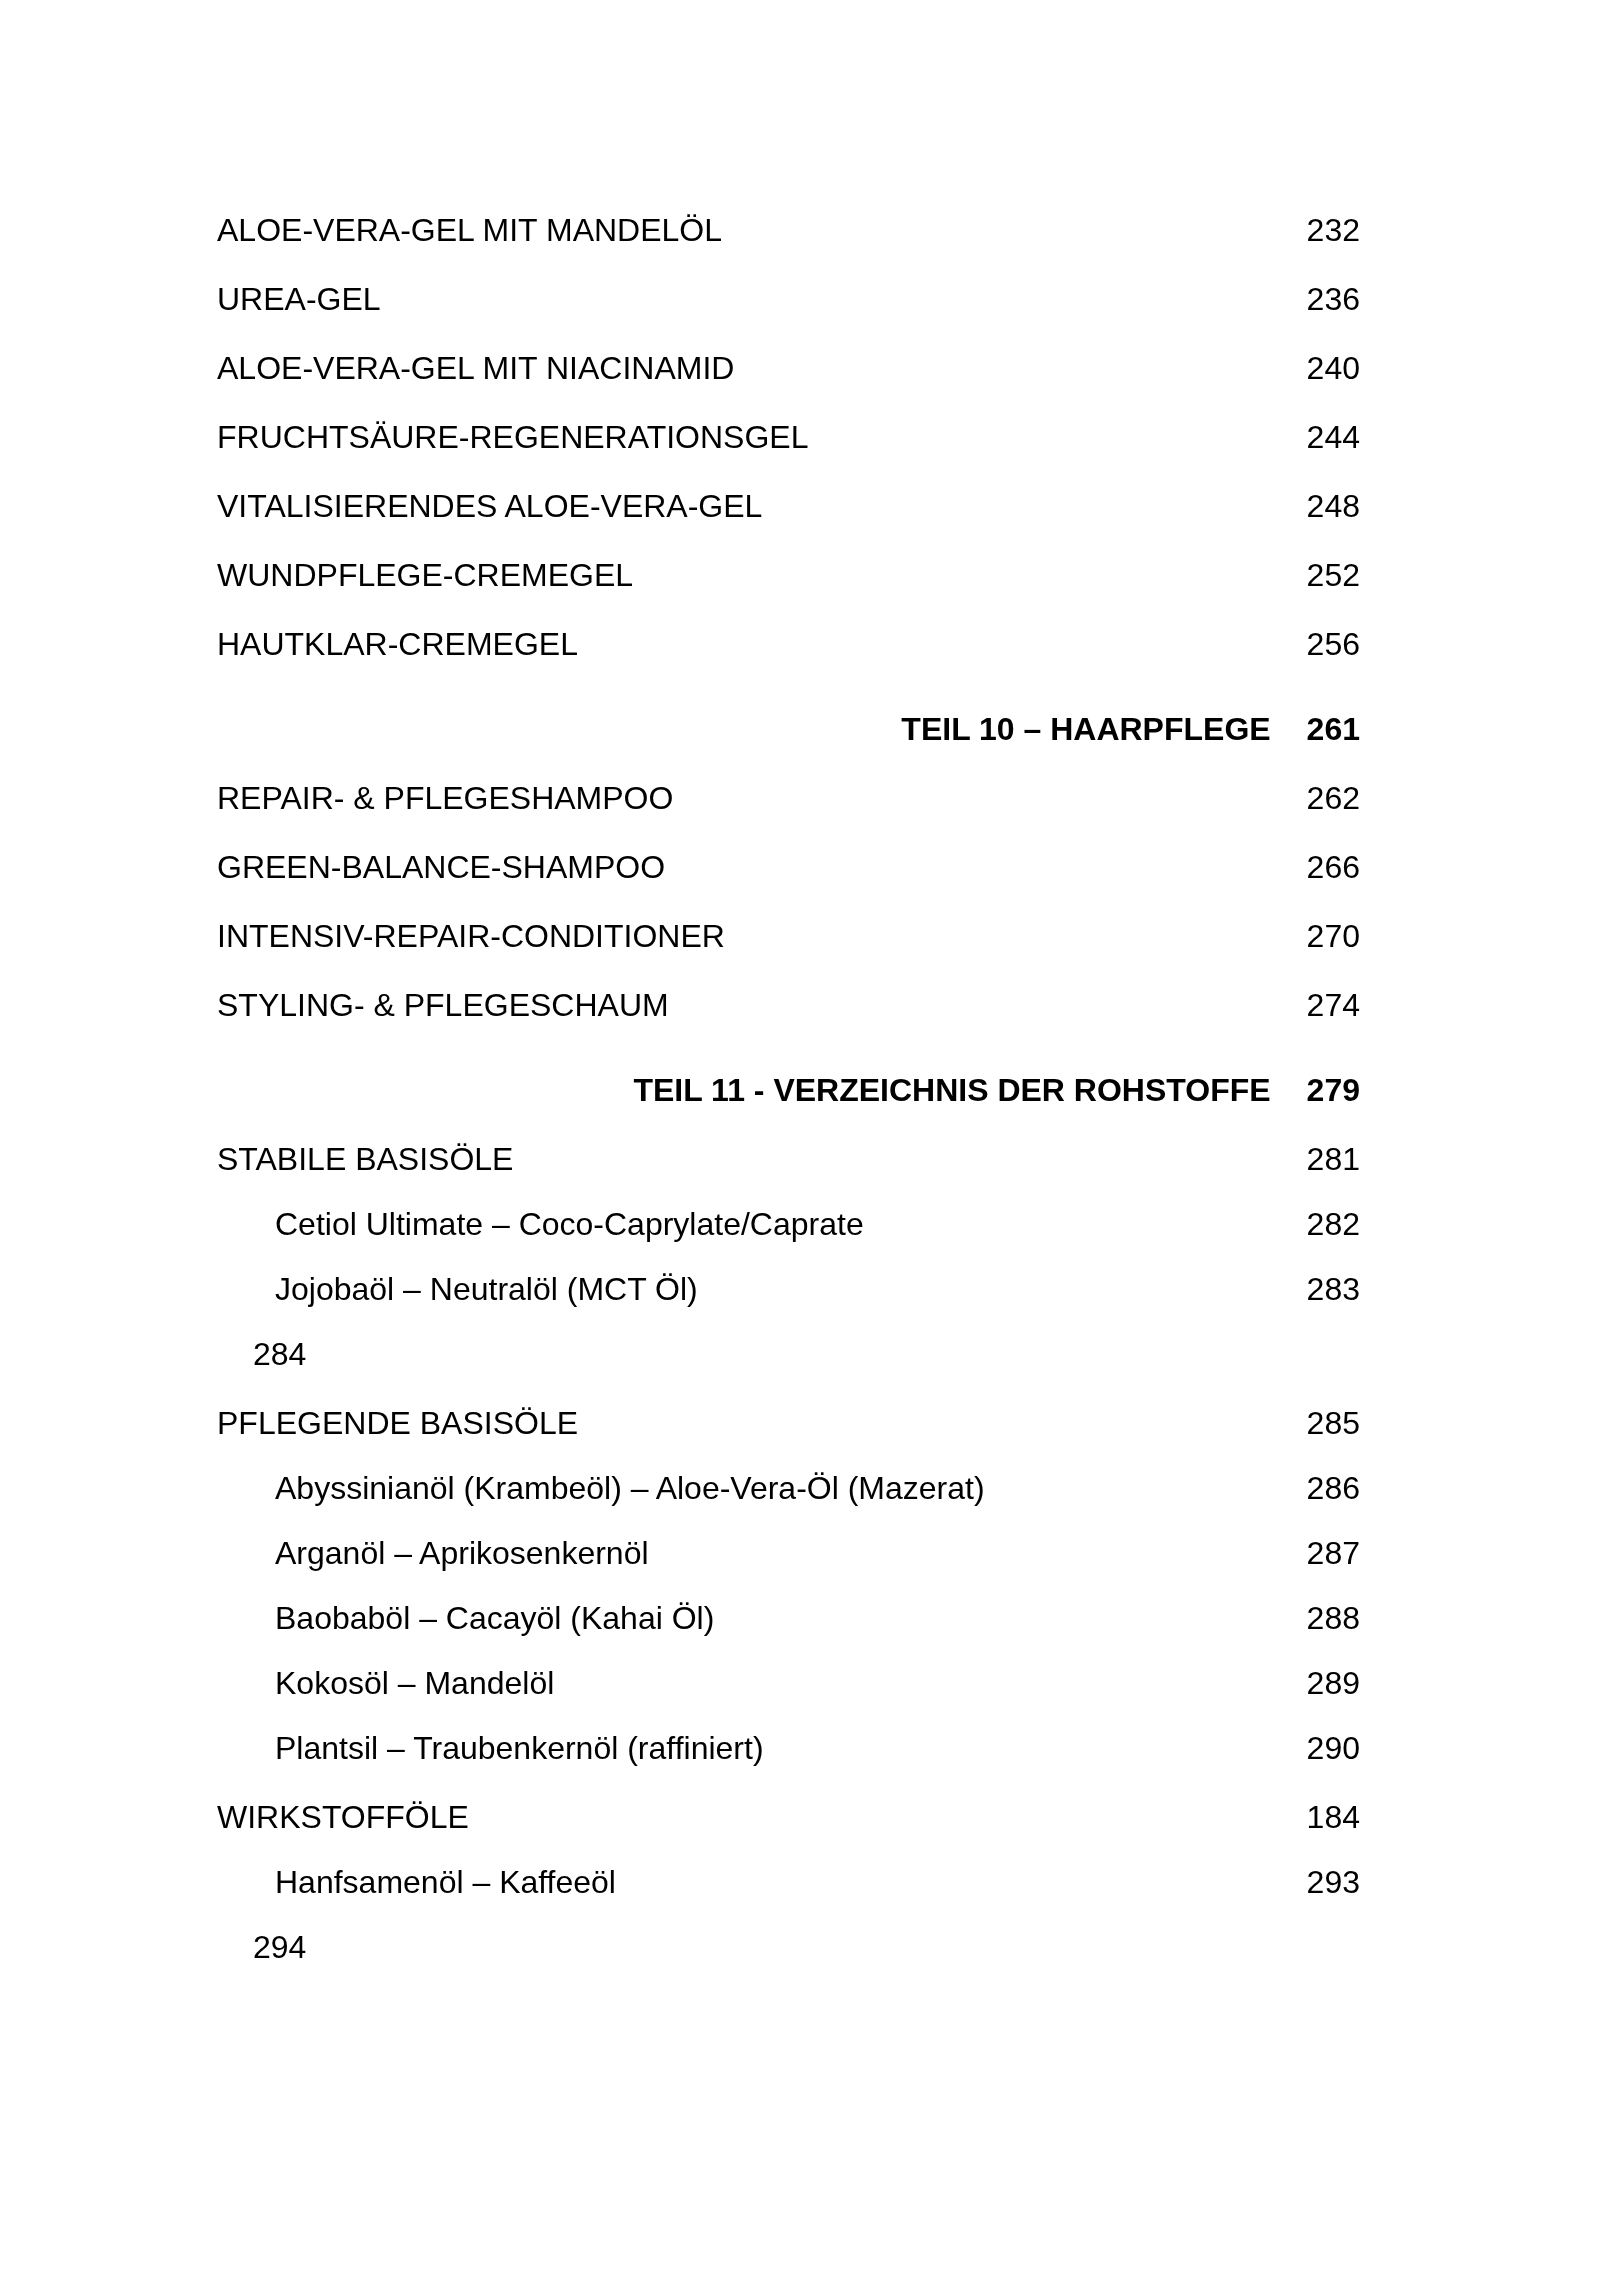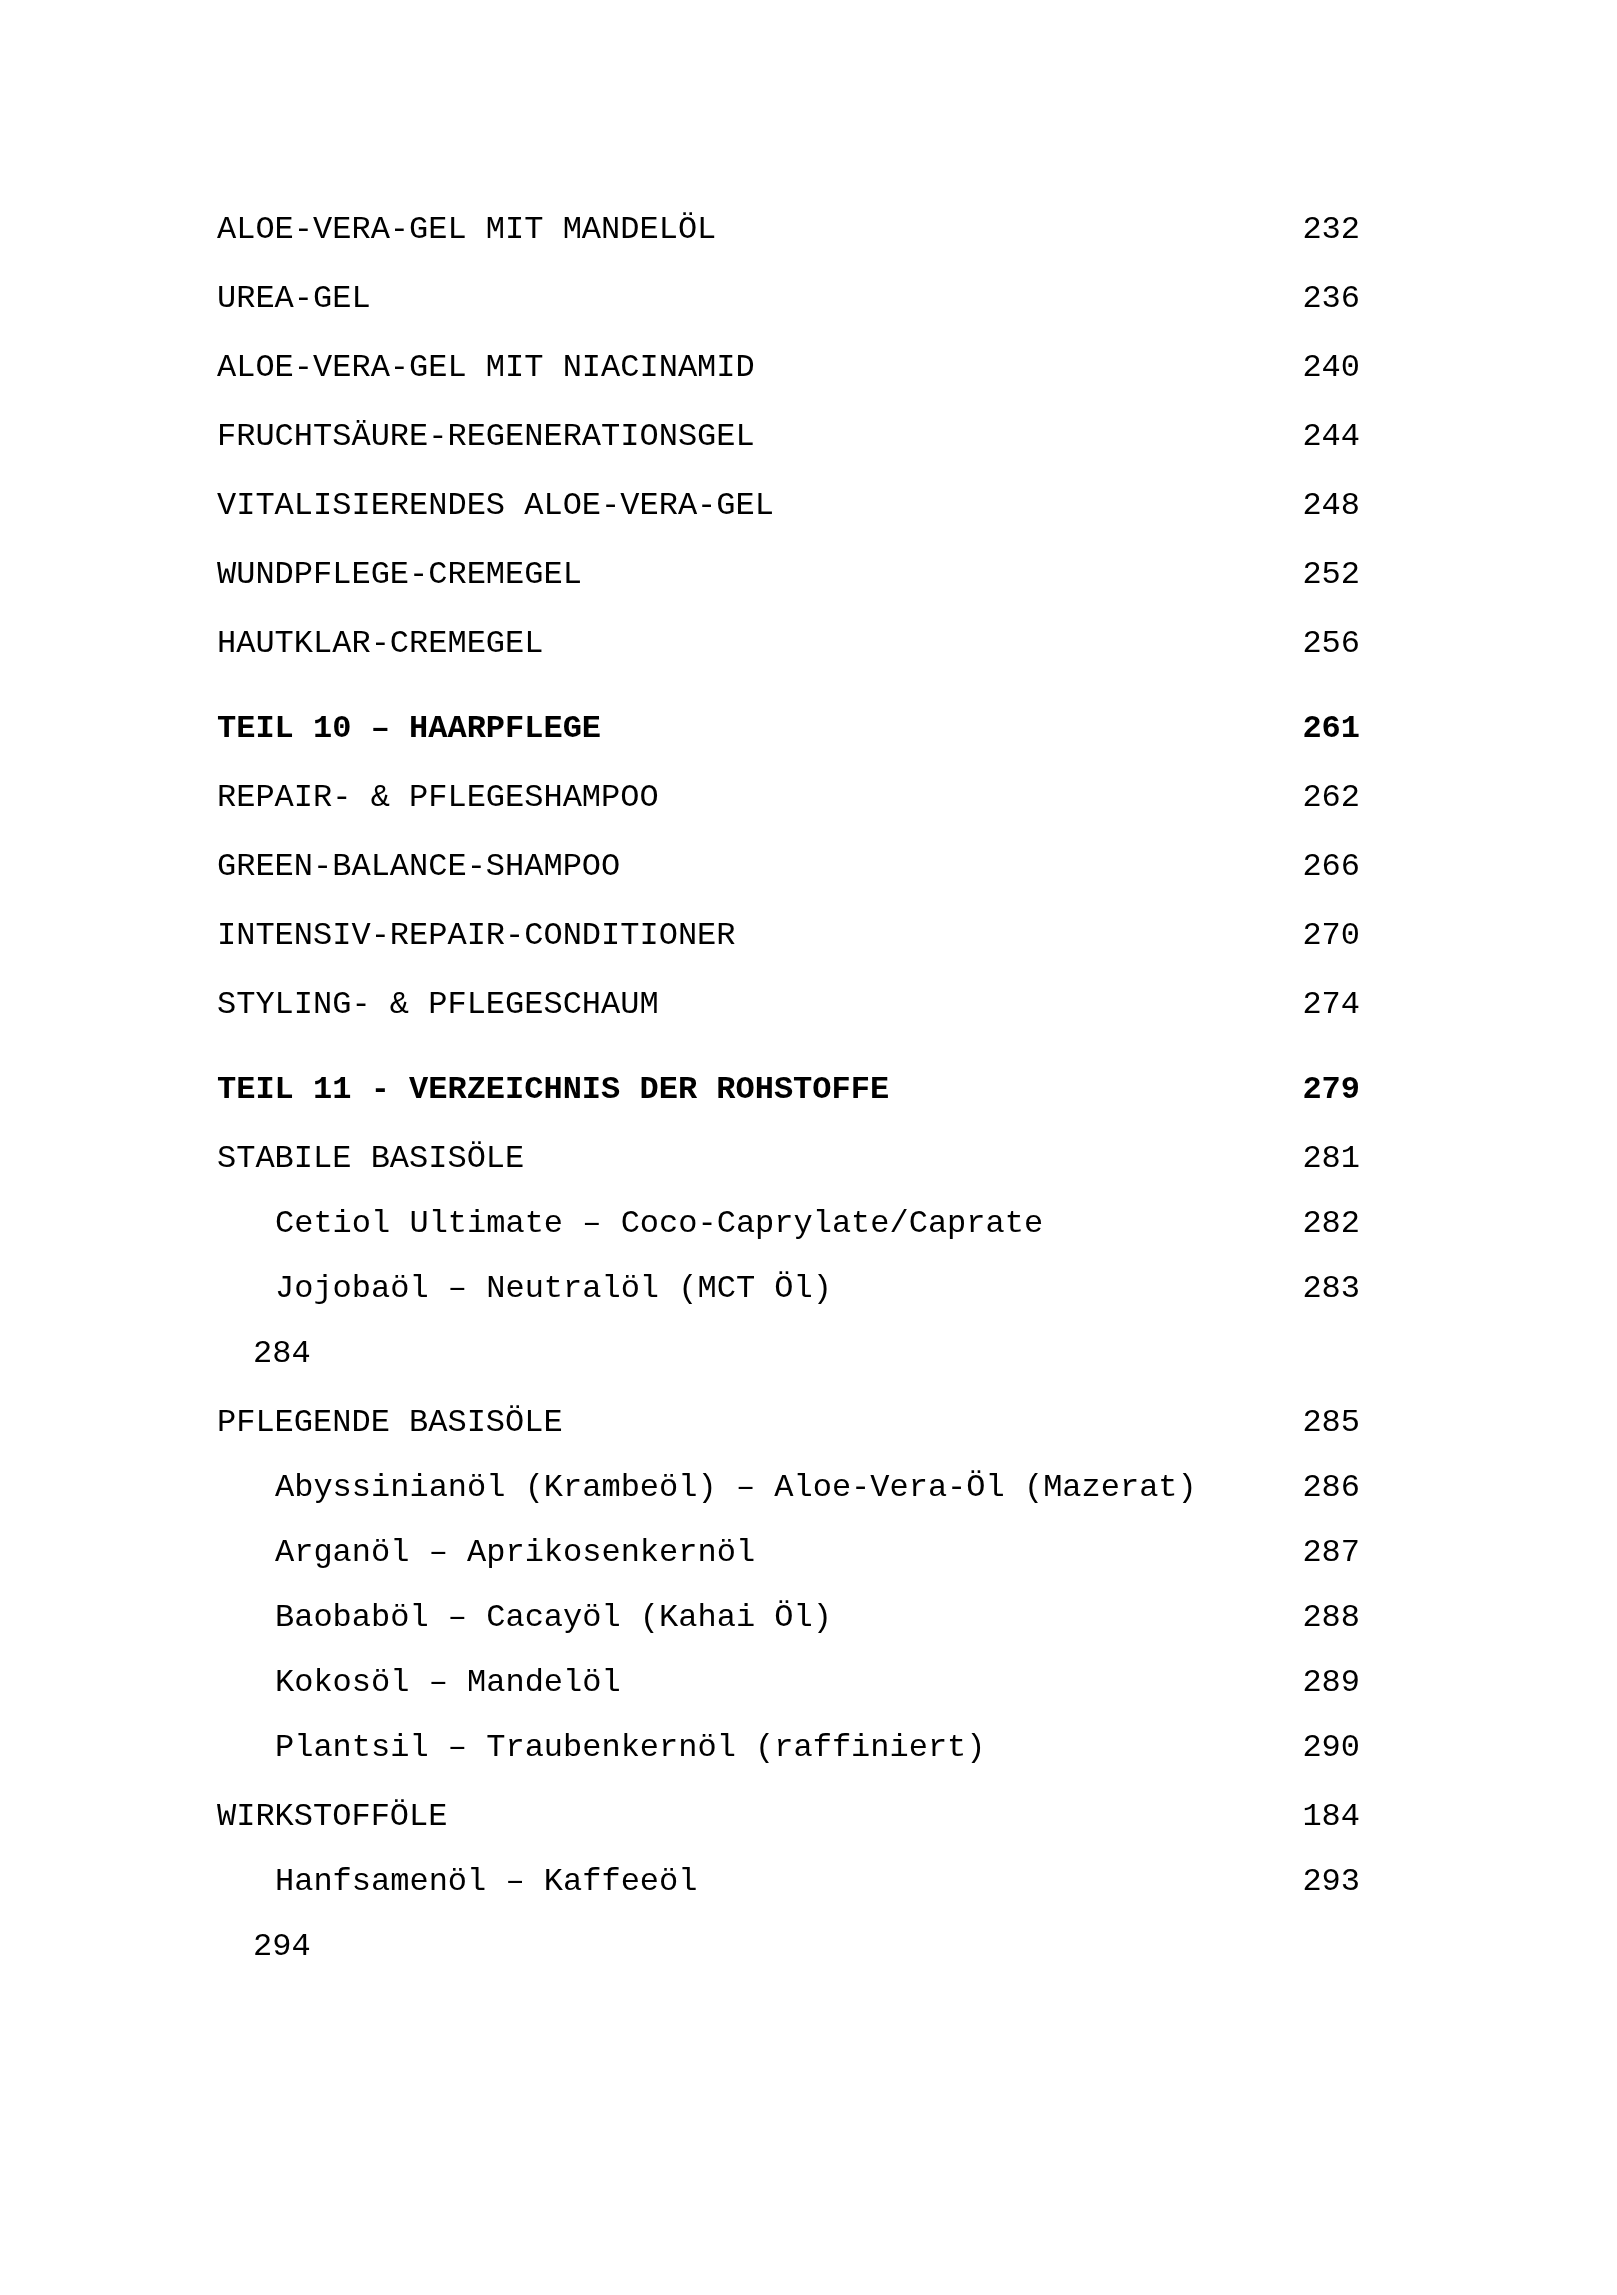--- a/index.html
+++ b/index.html
@@ -21,29 +21,28 @@
     top: 214px;
     width: 1143px;
   }
   .row {
     display: flex;
     justify-content: space-between;
     align-items: baseline;
     font-size: 32px;
     line-height: 1;
     white-space: nowrap;
-    font-family: Liberation Mono, monospace;
   }
   .row .lbl { text-align: left; }
   .row .pg  { text-align: right; margin-left: 36px; }
   .first { margin-top: 0; }
   .gn   { margin-top: 37px; }   
   .gsub { margin-top: 33px; }   
   .gs   { margin-top: 53px; }  
-  .part { font-weight: bold; }
+  .part { font-weight: bold; justify-content: flex-end; }
   .l2 .lbl { padding-left: 58px; }
 </style>
 </head>
 <body>
 
 <div class="toc">
 
   <div class="row l1 first">
     <span class="lbl">ALOE-VERA-GEL MIT MANDELÖL</span>
     <span class="pg">232</span>

